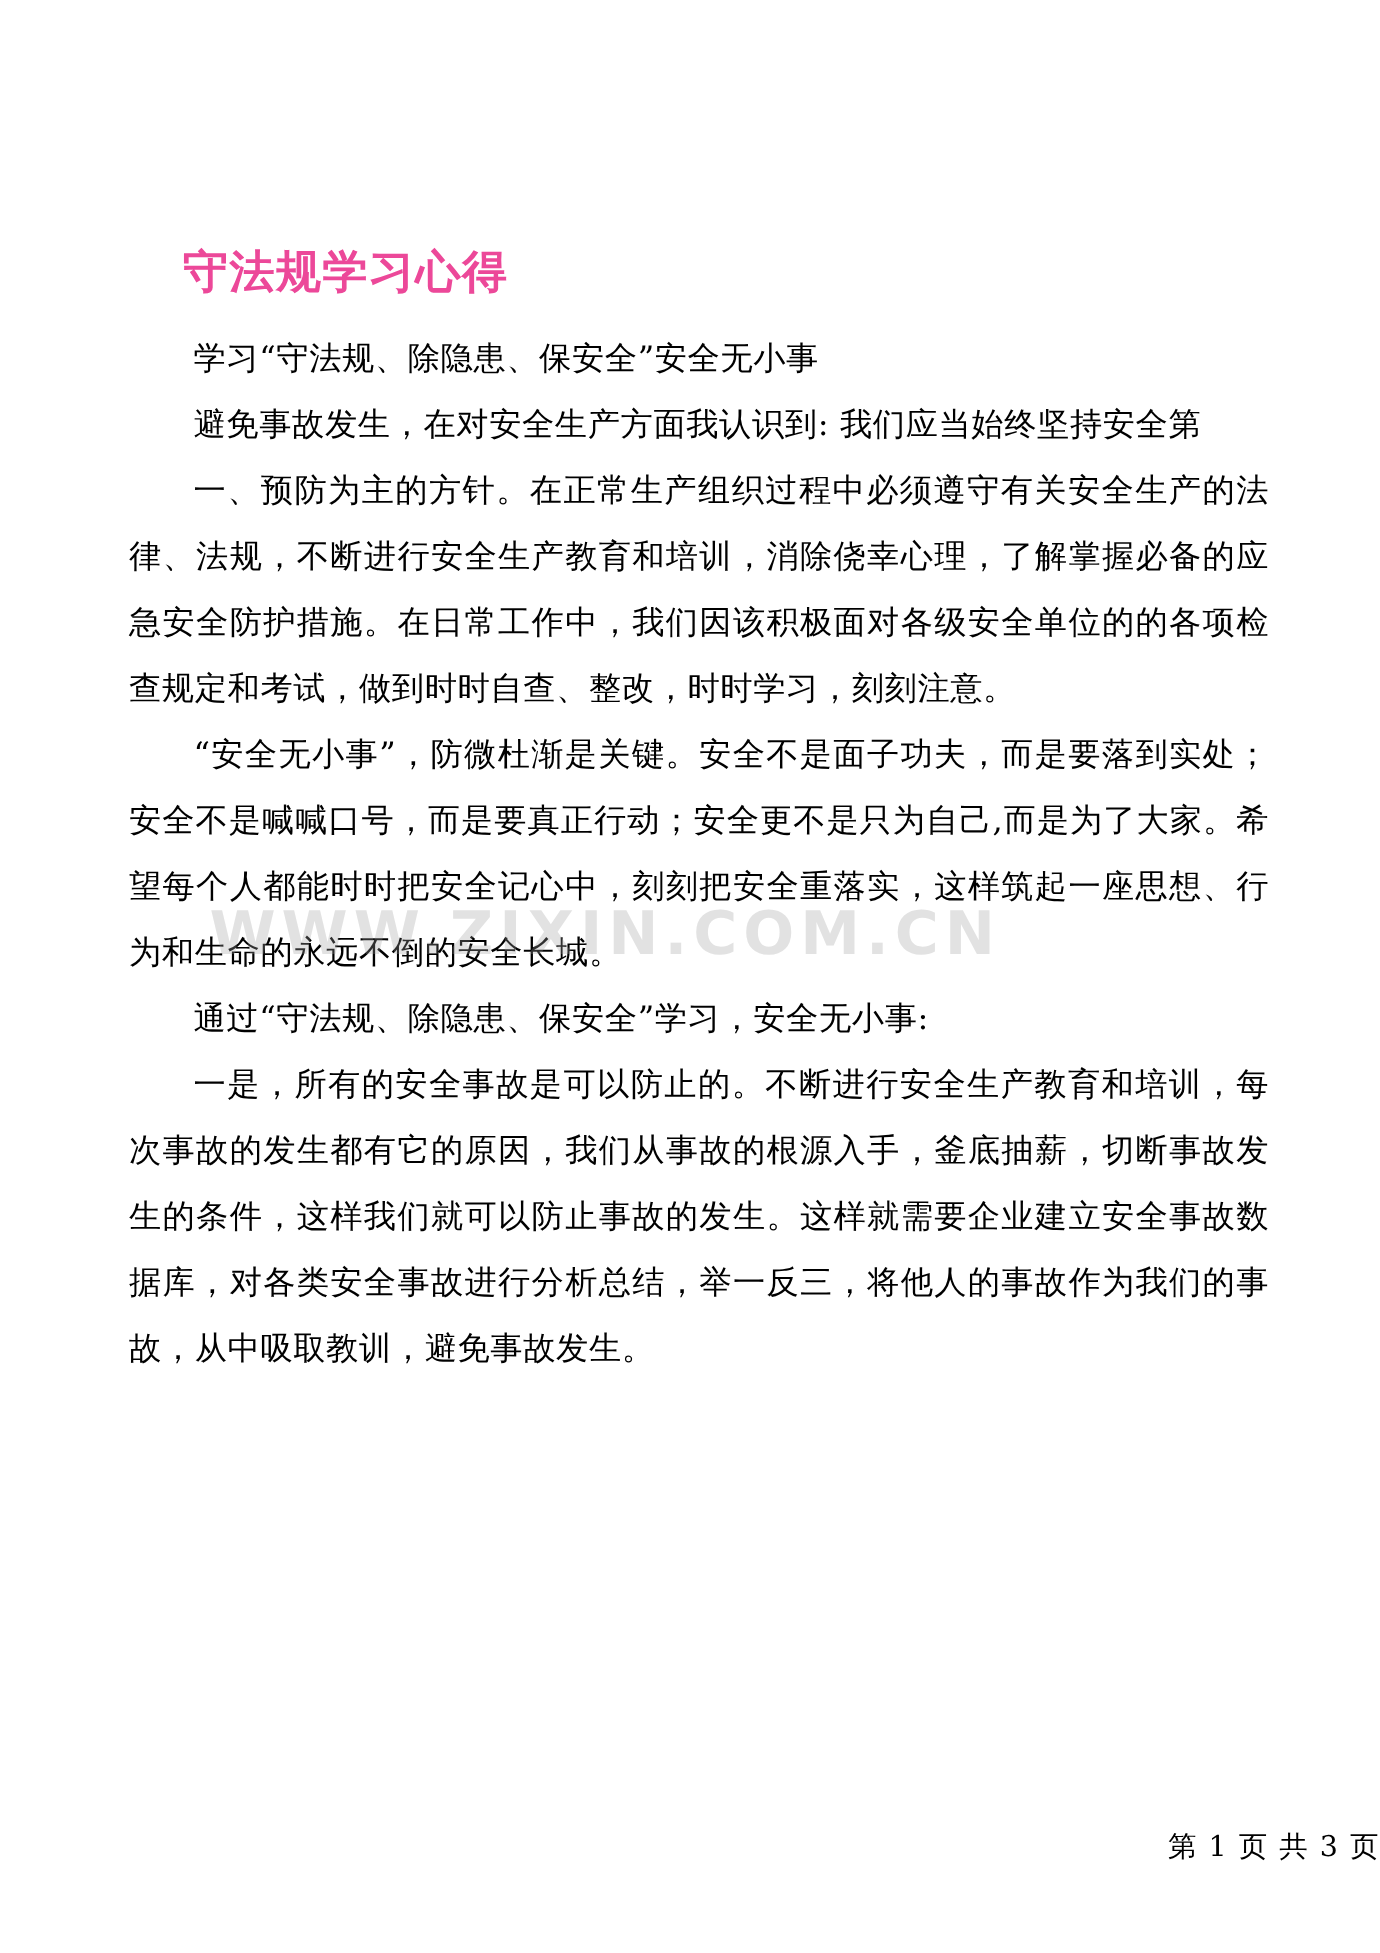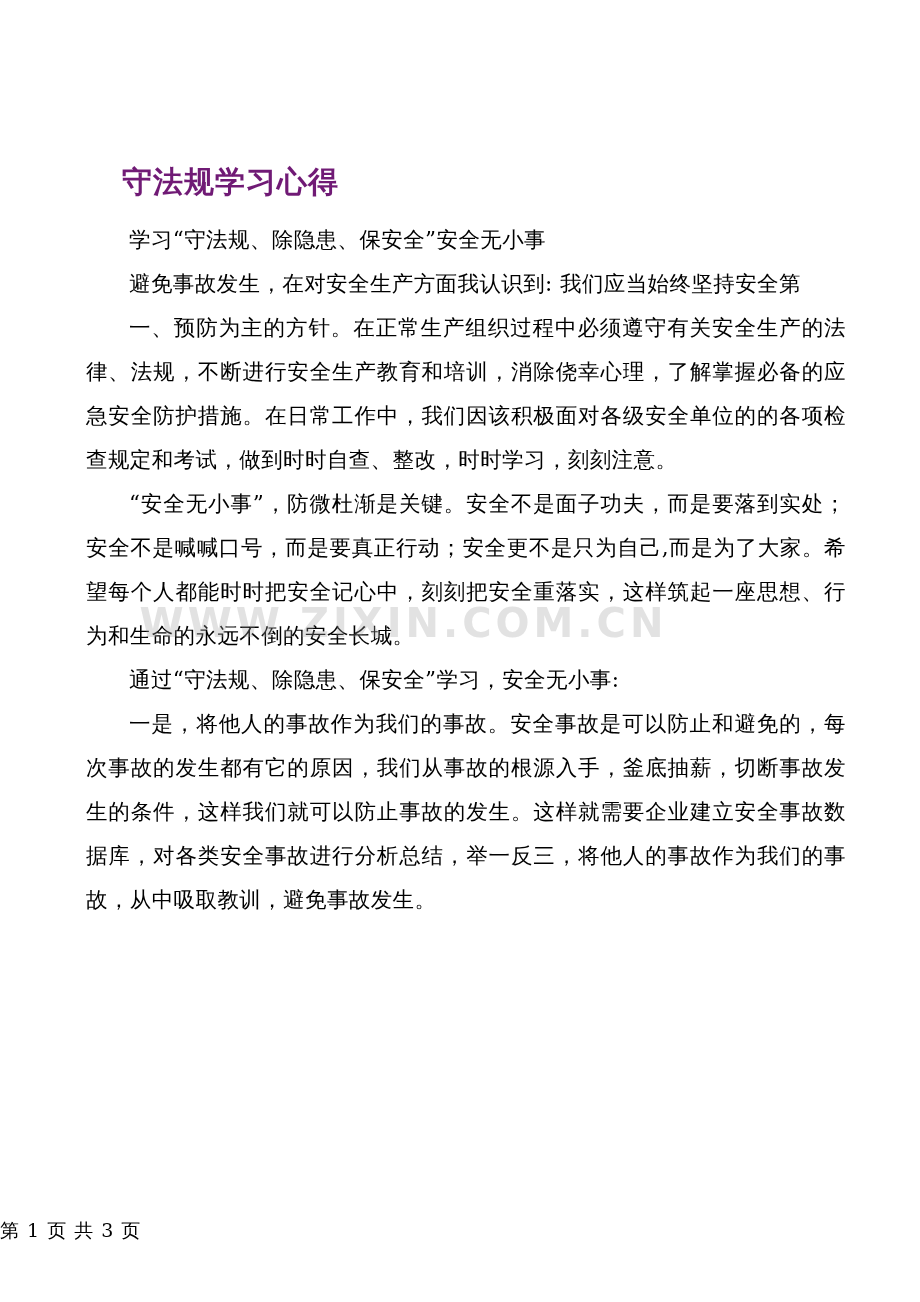--- a/index.html
+++ b/index.html
@@ -22,21 +22,21 @@
     box-sizing: border-box;
     padding: 0;
   }
   .doc-title {
     position: absolute;
     left: 122px;
     top: 162px;
     font-family: "DejaVu Serif", serif;
     font-size: 30px;
     font-weight: bold;
-    color: #701a75;
+    color: #ec4899;
     letter-spacing: 1px;
     line-height: 40px;
   }
   .body-text {
     position: absolute;
     left: 86px;
     top: 218px;
     width: 760px;
     font-family: "DejaVu Serif", serif;
     font-size: 21.5px;
@@ -62,40 +62,40 @@
     color: rgba(160,160,160,0.30);
     letter-spacing: 4px;
     pointer-events: none;
     user-select: none;
   }
   .footer {
     position: absolute;
     left: 0;
     bottom: 58px;
     width: 920px;
-    text-align: left;
+    text-align: right;
     font-family: "DejaVu Serif", serif;
     font-size: 19px;
     color: #000000;
     letter-spacing: 1px;
   }
 </style>
 </head>
 <body>
 
 <div class="page">
 
   <div class="doc-title">守法规学习心得</div>
 
   <div class="body-text">
     <p class="para">学习“守法规、除隐患、保安全”安全无小事</p>
     <p class="para">避免事故发生，在对安全生产方面我认识到: 我们应当始终坚持安全第</p>
     <p class="para">一、预防为主的方针。在正常生产组织过程中必须遵守有关安全生产的法律、法规，不断进行安全生产教育和培训，消除侥幸心理，了解掌握必备的应急安全防护措施。在日常工作中，我们因该积极面对各级安全单位的的各项检查规定和考试，做到时时自查、整改，时时学习，刻刻注意。</p>
     <p class="para">“安全无小事”，防微杜渐是关键。安全不是面子功夫，而是要落到实处；安全不是喊喊口号，而是要真正行动；安全更不是只为自己,而是为了大家。希望每个人都能时时把安全记心中，刻刻把安全重落实，这样筑起一座思想、行为和生命的永远不倒的安全长城。</p>
     <p class="para">通过“守法规、除隐患、保安全”学习，安全无小事:</p>
-    <p class="para">一是，将他人的事故作为我们的事故。安全事故是可以防止和避免的，每次事故的发生都有它的原因，我们从事故的根源入手，釜底抽薪，切断事故发生的条件，这样我们就可以防止事故的发生。这样就需要企业建立安全事故数据库，对各类安全事故进行分析总结，举一反三，将他人的事故作为我们的事故，从中吸取教训，避免事故发生。</p>
+    <p class="para">一是，所有的安全事故是可以防止的。不断进行安全生产教育和培训，每次事故的发生都有它的原因，我们从事故的根源入手，釜底抽薪，切断事故发生的条件，这样我们就可以防止事故的发生。这样就需要企业建立安全事故数据库，对各类安全事故进行分析总结，举一反三，将他人的事故作为我们的事故，从中吸取教训，避免事故发生。</p>
   </div>
 
   <div class="watermark">WWW.ZIXIN.COM.CN</div>
 
   <div class="footer">第 1 页 共 3 页</div>
 
 </div>
 
 </body></html>

